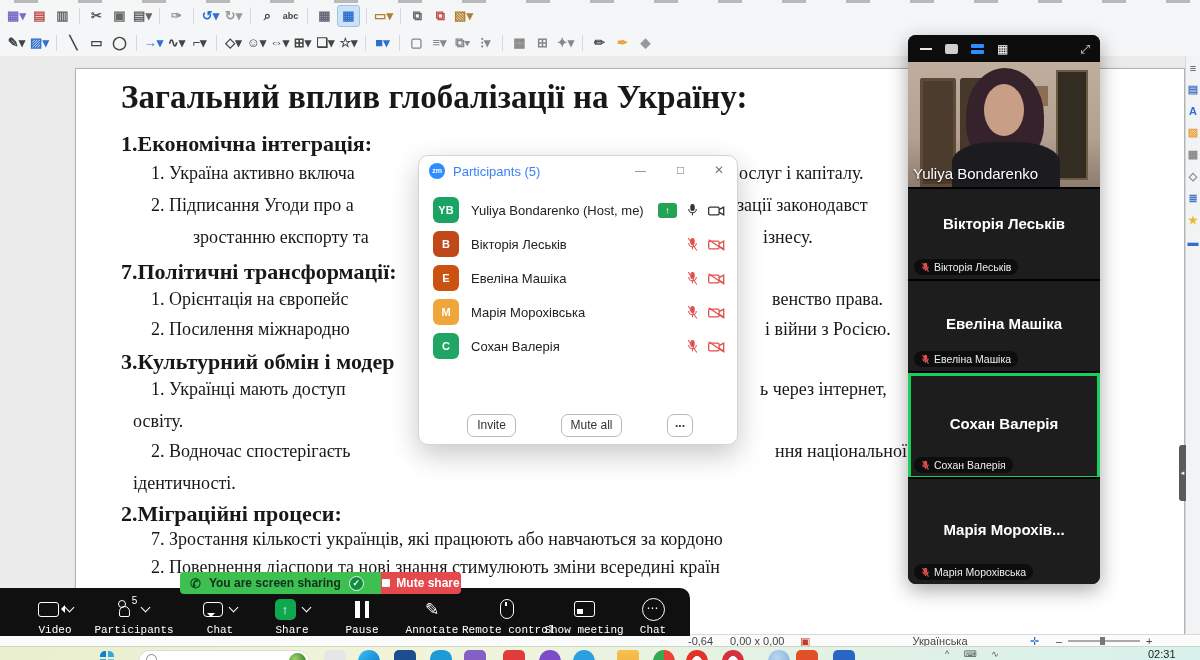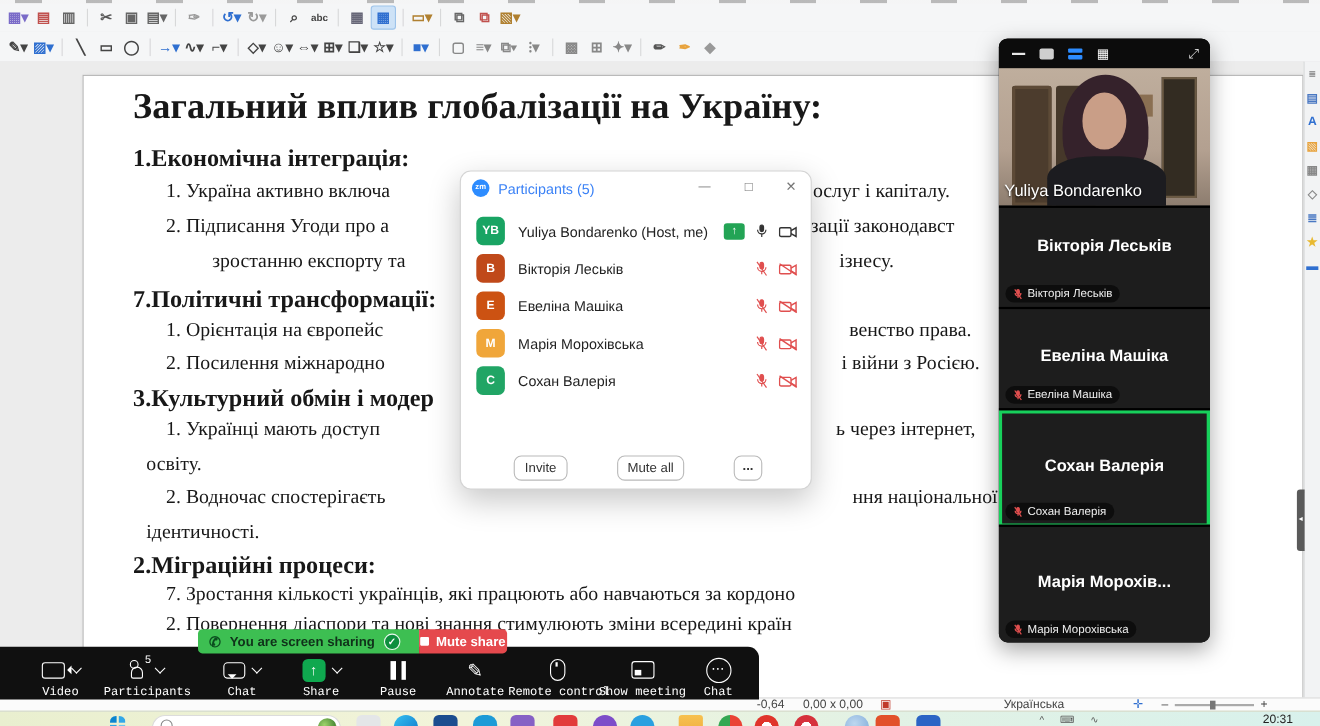--- a/index.html
+++ b/index.html
@@ -517,16 +517,16 @@
     <span class="tb-ic tb-circle" style="left:539px;background:#7d4dc9;"></span>
     <span class="tb-ic tb-circle" style="left:573px;background:#2aa0e0;"></span>
     <span class="tb-ic" style="left:617px;background:linear-gradient(#f7c150,#eda93c);border-radius:3px;"></span>
     <span class="tb-ic tb-circle" style="left:653px;background:conic-gradient(#ea4335 0 33%,#fbbc05 33% 66%,#34a853 66% 100%);box-shadow:inset 0 0 0 5px #fff0,inset 0 0 0 0 #fff;"></span>
     <span class="tb-ic tb-circle" style="left:686px;background:radial-gradient(circle,#fff 30%,#e0342b 32%);"></span>
     <span class="tb-ic tb-circle" style="left:722px;background:radial-gradient(circle,#fff 30%,#d6313c 32%);"></span>
     <span class="tb-ic tb-circle" style="left:768px;background:radial-gradient(circle at 40% 35%,#bcd7ef,#7aa7d8);"></span>
     <span class="tb-ic" style="left:796px;background:#e2502a;"></span>
     <span class="tb-ic" style="left:833px;background:#2a64c5;"></span>
     <span style="position:absolute;left:945px;top:2px;font-size:9px;color:#555;letter-spacing:6px;">^  ⌨  ∿</span>
-    <span id="tb-time" style="left:1148px;">20:31</span>
+    <span id="tb-time" style="left:1148px;">02:31</span>
   </div>
 
 </div>
 
 </body></html>

